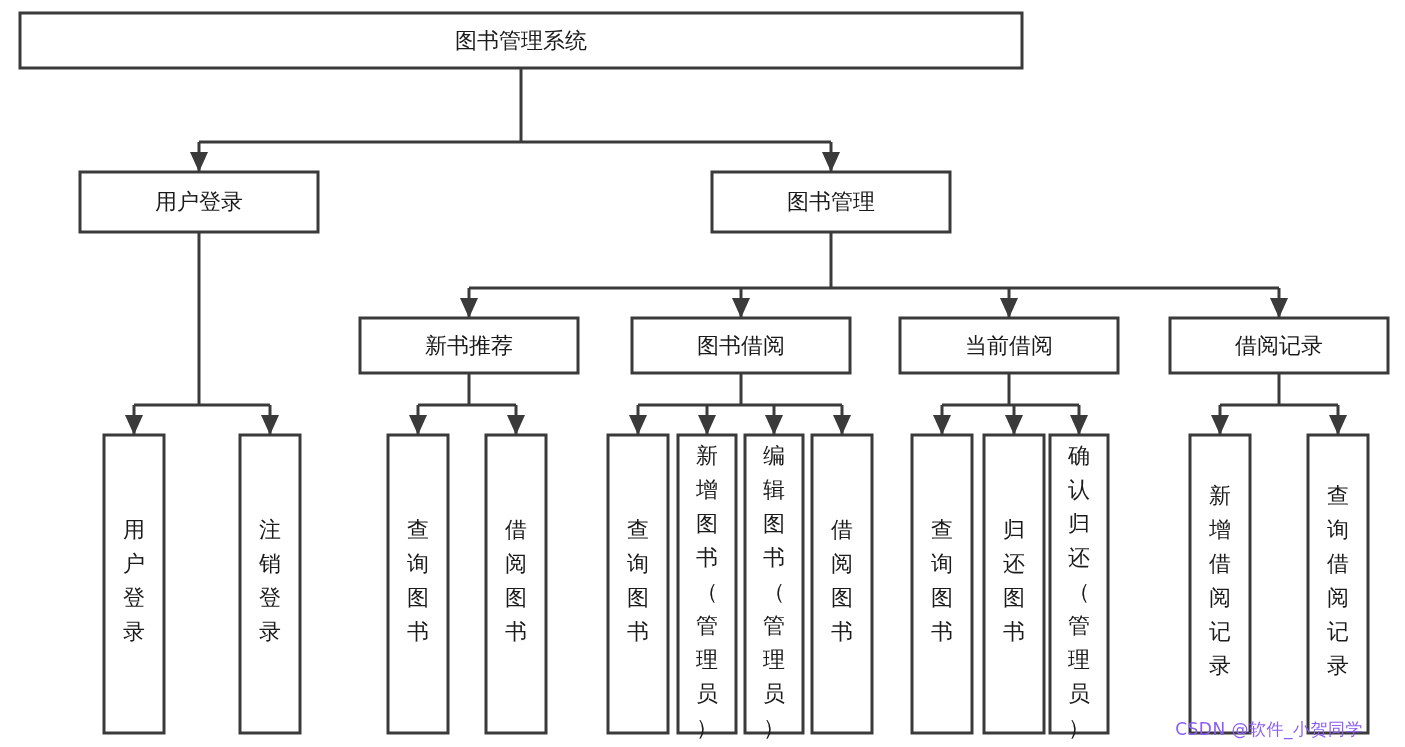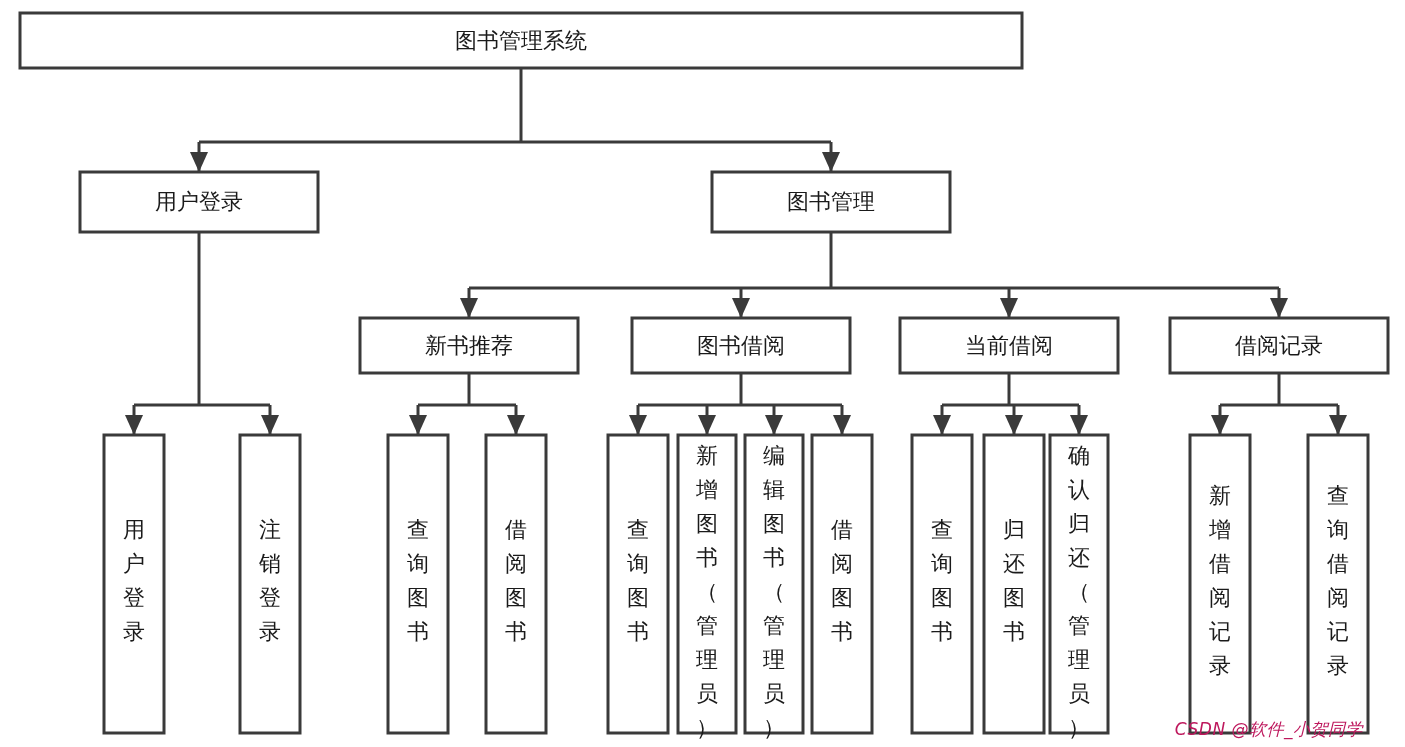--- a/index.html
+++ b/index.html
@@ -52,25 +52,24 @@
     font-family: "DejaVu Sans", "Liberation Sans", sans-serif;
     font-size: 22px;
     text-anchor: middle;
   }
   .watermark-text {
     position: absolute;
     right: 12px;
     bottom: 6px;
     font-family: "DejaVu Sans", "Liberation Sans", sans-serif;
     font-size: 17px;
-    color: #be185d;
+    color: #8b5cf6;
     letter-spacing: 0.5px;
     white-space: nowrap;
     user-select: none;
-    font-style: italic;
   }
 </style>
 </head>
 <body>
 
 <div id="diagram-root">
   <svg class="diagram-canvas" viewBox="0 0 1405 747">
     <g id="connector-layer">
         <g>
           <path d="M 521 68 L 521 142" class="connector"></path>

